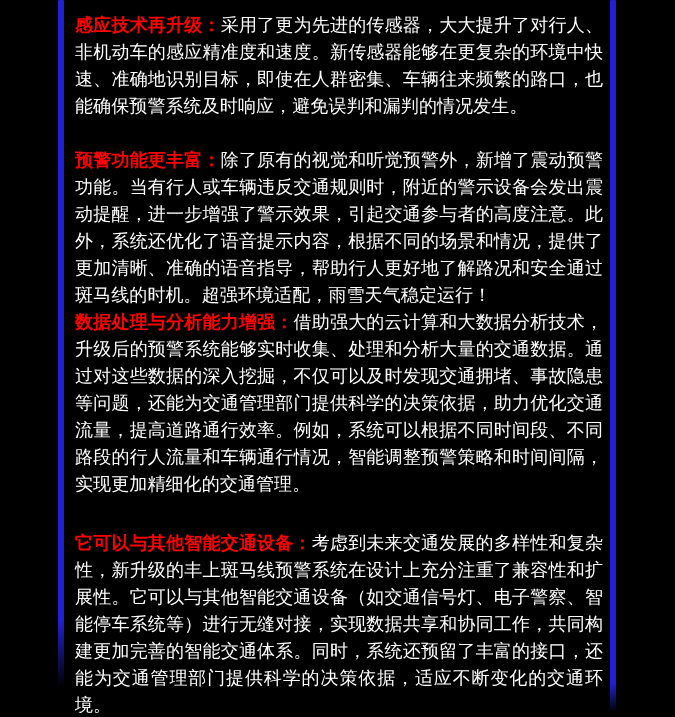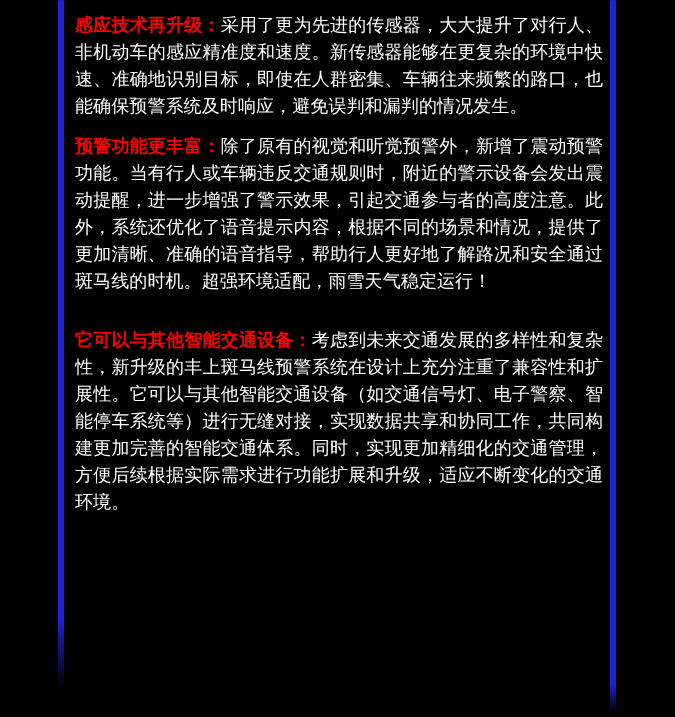--- a/index.html
+++ b/index.html
@@ -43,40 +43,43 @@
     line-height: 27px;
     color: #ffffff;
     text-align: justify;
     letter-spacing: 0.1px;
     word-break: break-all;
   }
   .para .heading {
     color: #ff0000;
     font-weight: bold;
   }
-  .para.gap-1 { margin-top: 13px; }
+  .para.gap-1 { margin-top: 27px; }
   .para.gap-2 { margin-top: 32px; }
 </style>
 </head>
 <body>
 
 <div class="page">
 
   <div class="rail rail-left"></div>
   <div class="rail rail-right"></div>
 
   <div class="content">
 
     <p class="para">
       <span class="heading">感应技术再升级：</span><span>采用了更为先进的传感器，大大提升了对行人、非机动车的感应精准度和速度。新传感器能够在更复杂的环境中快速、准确地识别目标，即使在人群密集、车辆往来频繁的路口，也能确保预警系统及时响应，避免误判和漏判的情况发生。</span>
     </p>
 
     <p class="para gap-1">
       <span class="heading">预警功能更丰富：</span><span>除了原有的视觉和听觉预警外，新增了震动预警功能。当有行人或车辆违反交通规则时，附近的警示设备会发出震动提醒，进一步增强了警示效果，引起交通参与者的高度注意。此外，系统还优化了语音提示内容，根据不同的场景和情况，提供了更加清晰、准确的语音指导，帮助行人更好地了解路况和安全通过斑马线的时机。超强环境适配，雨雪天气稳定运行！</span>
     </p>
 
+    <p class="para">
+      <span class="heading">数据处理与分析能力增强：</span><span>借助强大的云计算和大数据分析技术，升级后的预警系统能够实时收集、处理和分析大量的交通数据。通过对这些数据的深入挖掘，不仅可以及时发现交通拥堵、事故隐患等问题，还能为交通管理部门提供科学的决策依据，助力优化交通流量，提高道路通行效率。例如，系统可以根据不同时间段、不同路段的行人流量和车辆通行情况，智能调整预警策略和时间间隔，实现更加精细化的交通管理。</span>
+    </p>
 
     <p class="para gap-2">
-      <span class="heading">它可以与其他智能交通设备：</span><span>考虑到未来交通发展的多样性和复杂性，新升级的丰上斑马线预警系统在设计上充分注重了兼容性和扩展性。它可以与其他智能交通设备（如交通信号灯、电子警察、智能停车系统等）进行无缝对接，实现数据共享和协同工作，共同构建更加完善的智能交通体系。同时，实现更加精细化的交通管理，方便后续根据实际需求进行功能扩展和升级，适应不断变化的交通环境。</span>
+      <span class="heading">它可以与其他智能交通设备：</span><span>考虑到未来交通发展的多样性和复杂性，新升级的丰上斑马线预警系统在设计上充分注重了兼容性和扩展性。它可以与其他智能交通设备（如交通信号灯、电子警察、智能停车系统等）进行无缝对接，实现数据共享和协同工作，共同构建更加完善的智能交通体系。同时，系统还预留了丰富的接口，还能为交通管理部门提供科学的决策依据，适应不断变化的交通环境。</span>
     </p>
 
   </div>
 </div>
 
 </body></html>

